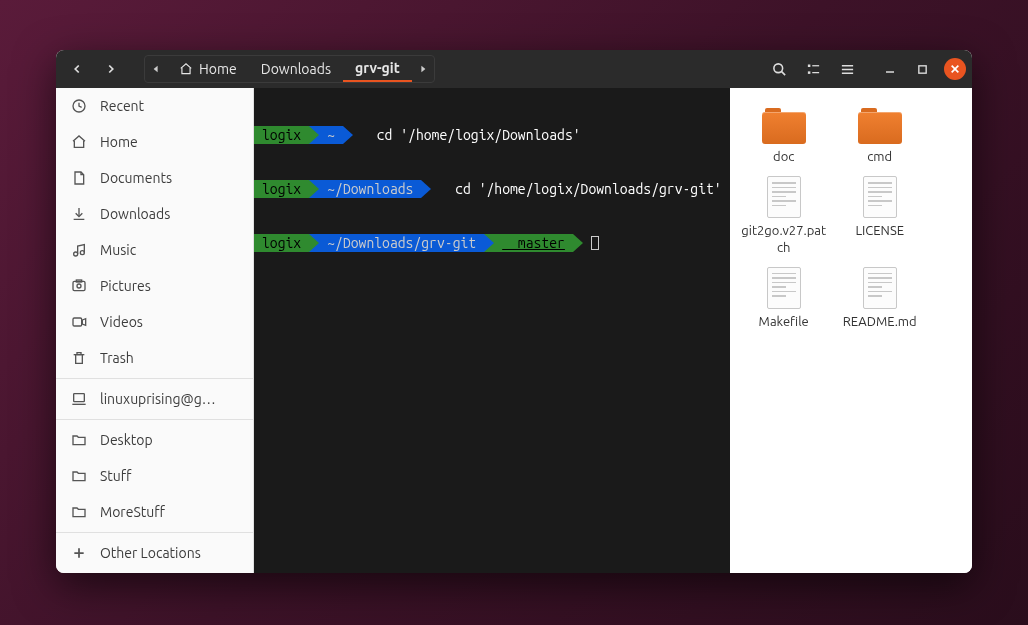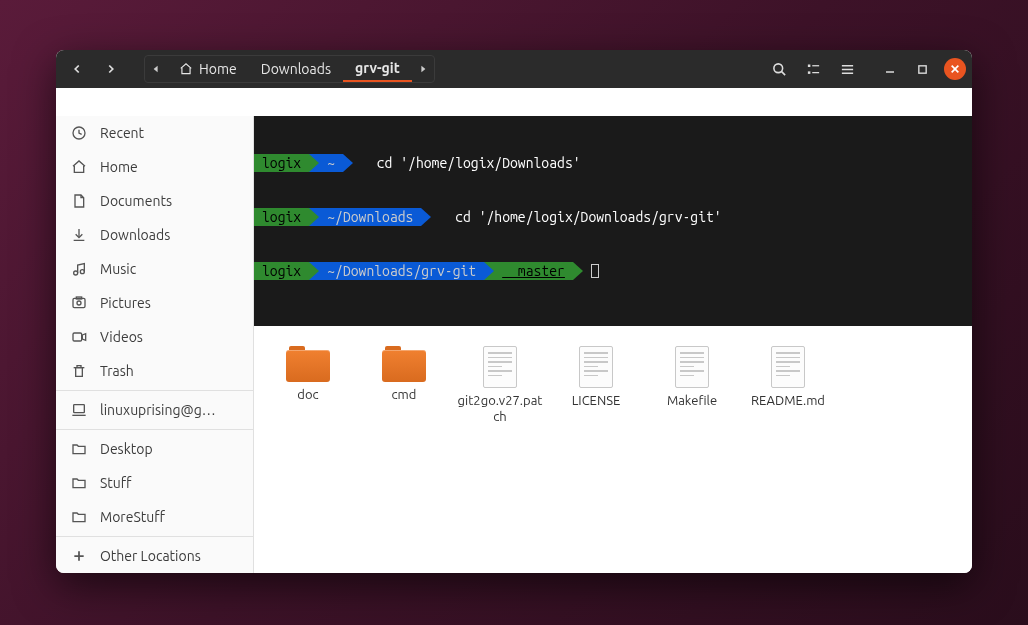--- a/index.html
+++ b/index.html
@@ -11,21 +11,20 @@
     position: relative; overflow: hidden;
   }
   .window {
     position: absolute; left: 56px; top: 50px;
     width: 916px; height: 523px;
     background: #fff;
     border-radius: 8px;
     box-shadow: 0 12px 40px rgba(0,0,0,.6);
     display: flex; flex-direction: column;
     overflow: hidden;
-    gap: 28px;
   }
   
   .headerbar {
     height: 38px; background: #2b2b2b;
     display: flex; align-items: center;
     padding: 0 6px; gap: 4px;
     color: #e6e6e6;
   }
   .hb-btn {
     width: 30px; height: 28px;
@@ -63,30 +62,29 @@
     font-size: 11px; margin-left: 4px; cursor: pointer;
   }
   
   .body { flex: 1; display: flex; min-height: 0; }
   
   .sidebar {
     width: 198px; background: #fafafa;
     border-right: 1px solid #e0e0e0;
     display: flex; flex-direction: column;
     overflow-y: auto;
-    justify-content: space-between;
   }
   .side-item {
     height: 36px; display: flex; align-items: center; gap: 12px;
     padding: 0 14px; cursor: pointer; color: #3c3c3c;
   }
   .side-item .ico { width: 18px; display:flex; justify-content:center; color:#555; }
   .side-sep { height: 1px; background: #e0e0e0; margin: 2px 0; }
   
-  .main { flex: 1; display: flex; flex-direction: column; background: #fff; }
+  .main { flex: 1; display: flex; background: #fff; }
   
   .term {
     background: #1a1a1a;
     font-family: "Ubuntu Mono", Consolas, monospace;
     font-size: 14px; line-height: 18px;
     padding: 2px 0 10px 0;
     white-space: pre; color: #ddd;
   }
   .t-row { display: flex; align-items: center; height: 18px; }
   .t-user { background: #2f8a2f; color: #000; padding: 0 8px; }

